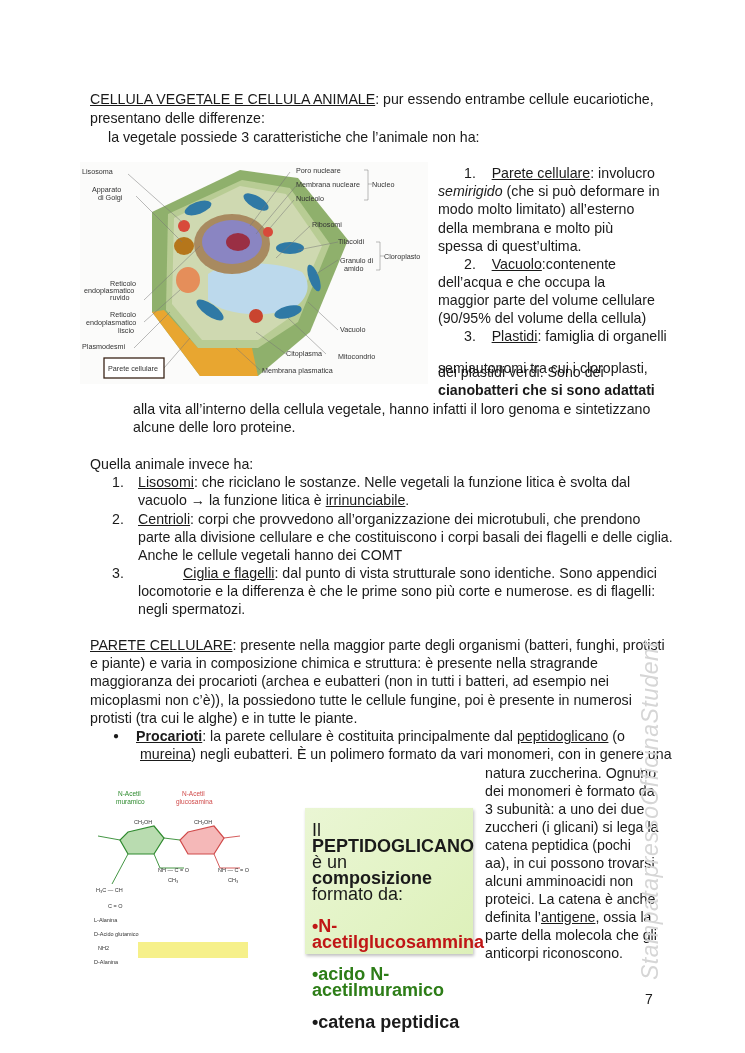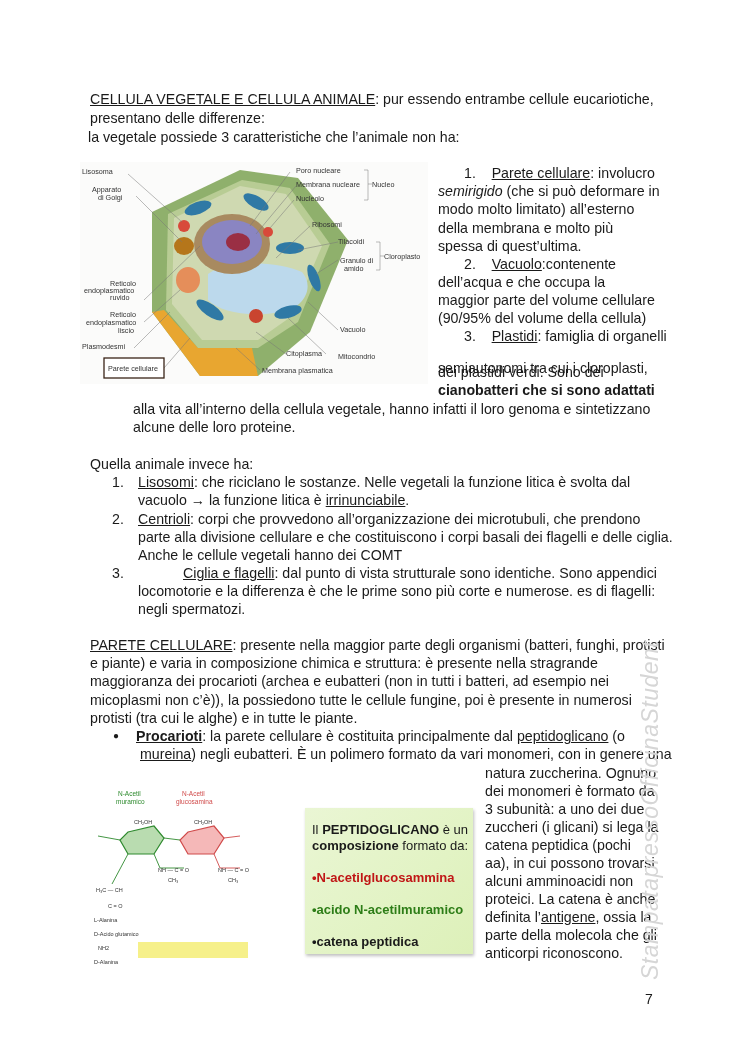--- a/index.html
+++ b/index.html
@@ -25,35 +25,35 @@
   .cell-figure { left: 80px; top: 162px; width: 348px; height: 222px; background: #fbfbfa; }
   .cell-figure svg { width: 100%; height: 100%; display: block; }
   .lbl { font-family: "Liberation Sans", sans-serif; font-size: 7.2px; fill: #333; }
 
   
   .chem-figure { left: 88px; top: 784px; width: 164px; height: 190px; background: #fff; }
   .pep-box {
     left: 305px; top: 808px; width: 168px; height: 146px;
     background: linear-gradient(135deg, #eaf6d4 0%, #e2f3c4 60%, #ddf0b9 100%);
     box-shadow: 1px 2px 3px rgba(0,0,0,0.25);
-    font-size: 13px; line-height: 16px; padding: 14px 0 0 7px; box-sizing: border-box;
+    font-size: 18px; line-height: 16px; padding: 14px 0 0 7px; box-sizing: border-box;
   }
   .pep-box .b { font-weight: bold; }
   .pep-box .item { font-weight: bold; margin-top: 16px; }
   .red { color: #c01616; }
   .green { color: #2d7d17; }
 </style>
 </head>
 <body>
 
 <div class="abs line" style="left:90px; top:90px;">
   <span class="u">CELLULA VEGETALE E CELLULA ANIMALE</span><span>: pur essendo entrambe cellule eucariotiche,</span>
 </div>
 <div class="abs line" style="left:90px; top:109px;">presentano delle differenze:</div>
-<div class="abs line" style="left:88px; top:128px;text-align:center;">la vegetale possiede 3 caratteristiche che l’animale non ha:</div>
+<div class="abs line" style="left:108px; top:128px;text-align:center;">la vegetale possiede 3 caratteristiche che l’animale non ha:</div>
 
 <div class="abs cell-figure">
   <svg viewBox="0 0 348 222" xmlns="http://www.w3.org/2000/svg">
 
     <polygon points="72,50 160,8 218,16 268,78 230,170 178,214 120,214 72,150" fill="#8fb06c"></polygon>
     <polygon points="72,150 120,214 178,214 172,186 118,186 84,148" fill="#e8a630"></polygon>
     <polygon points="88,52 162,18 210,26 250,82 218,160 178,186 118,186 86,148" fill="#b8cc94"></polygon>
     <polygon points="94,56 160,24 206,32 242,84 212,154 178,178 122,178 92,142" fill="#cfd9b1"></polygon>
 
     <path d="M128,112 C150,96 200,100 222,110 C236,126 222,148 200,150 C170,156 140,150 128,138 Z" fill="#bcd9ec"></path>

